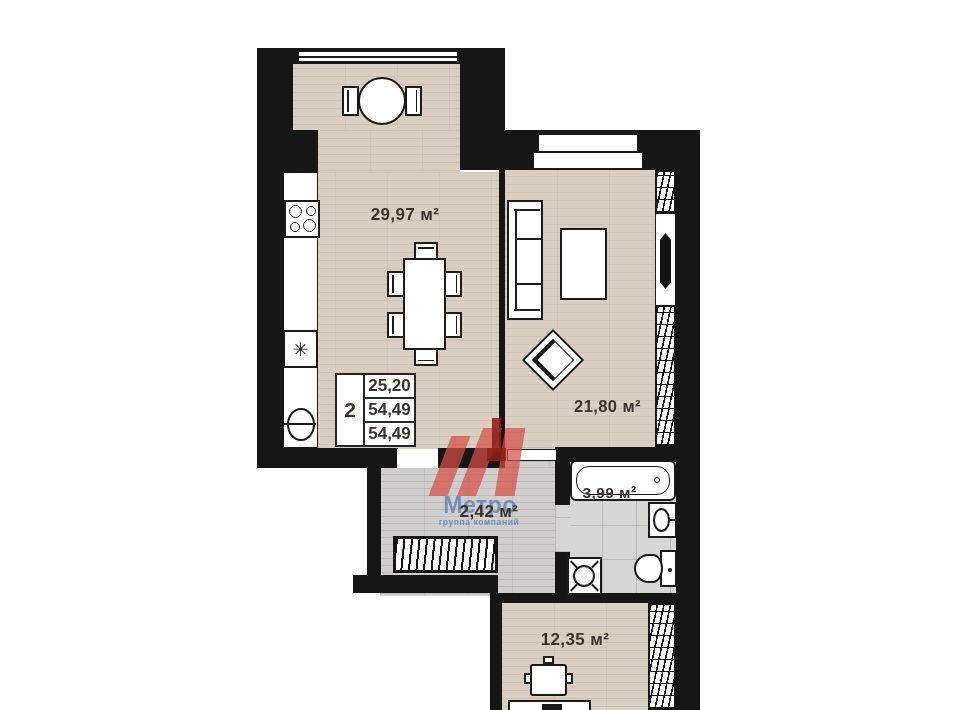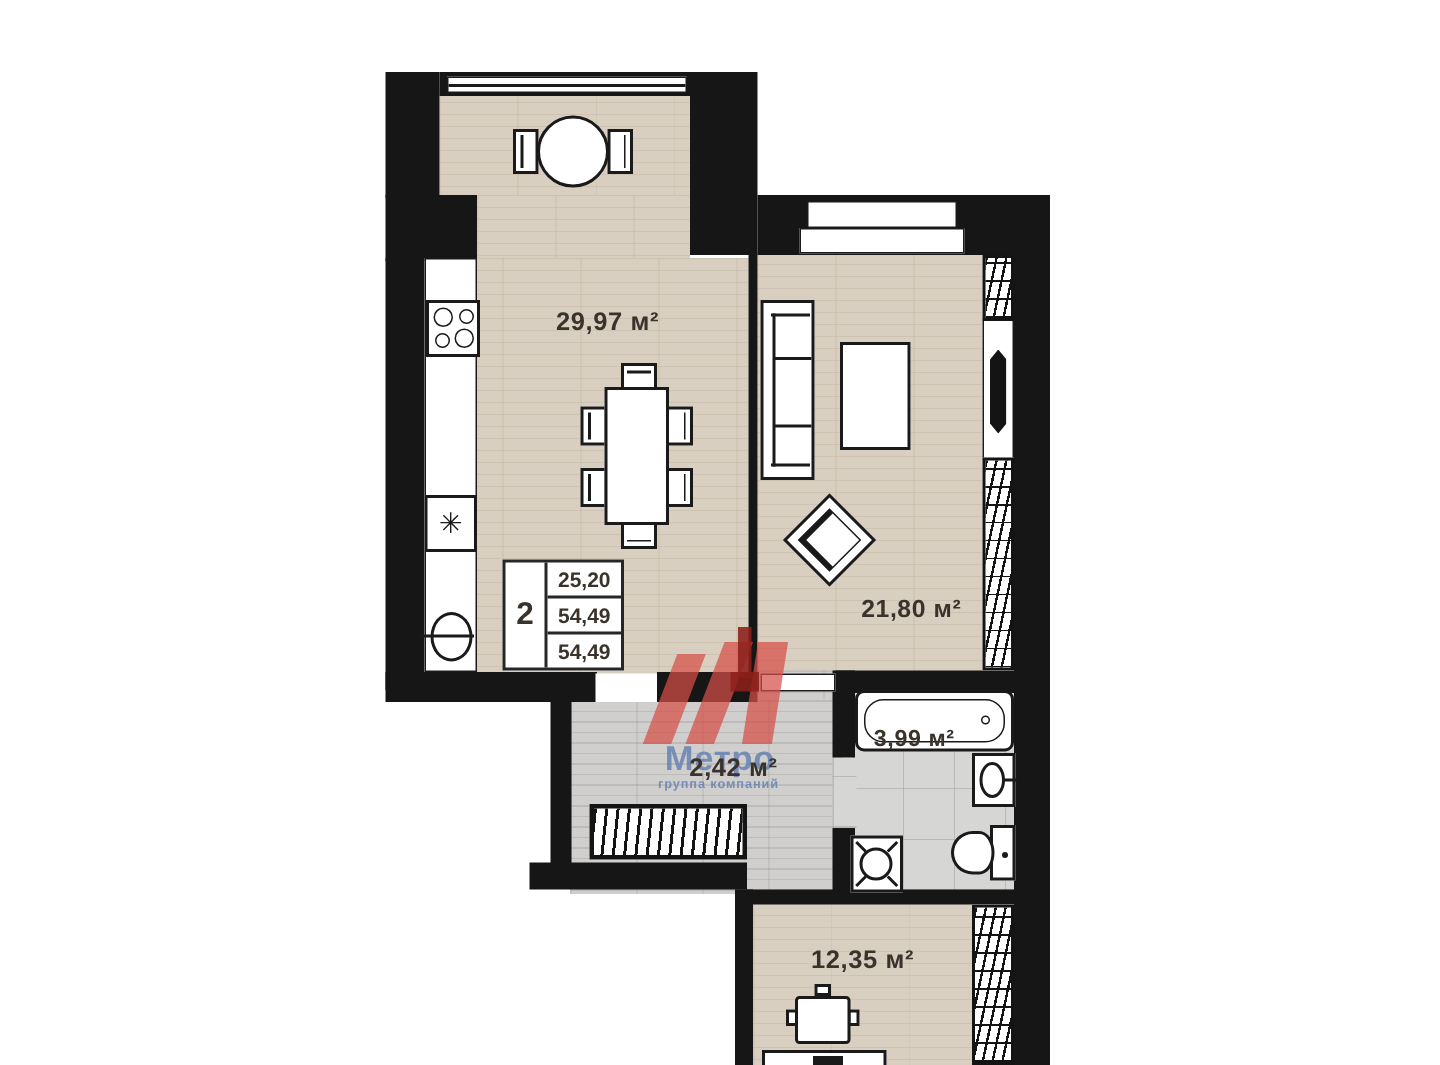--- a/index.html
+++ b/index.html
@@ -23,21 +23,21 @@
                      repeating-linear-gradient(0deg, #141414 0 1.2px, transparent 1.2px 12px);}
   .hatch-ward{position:absolute;background-color:#fff;border:3px solid #141414;box-sizing:border-box;
     background-image:repeating-linear-gradient(96deg, #141414 0 2px, transparent 2px 7.5px);}
   .area{position:absolute;color:#3a332c;font-weight:600;letter-spacing:.4px;text-align:center;
         white-space:nowrap;z-index:40;}
   .infobox{position:absolute;left:335px;top:373px;width:81px;height:74px;display:flex;background:#fff;
         border:2px solid #262626;box-sizing:border-box;color:#3a332c;z-index:20;}
   .infobox .cell-rooms{width:26px;border-right:2px solid #262626;display:flex;align-items:center;
         justify-content:center;font-size:21px;font-weight:600;}
   .infobox .col{flex:1;display:flex;flex-direction:column;}
-  .infobox .col .v{flex:1;display:flex;align-items:center;justify-content:center;font-size:14px;
+  .infobox .col .v{flex:1;display:flex;align-items:center;justify-content:center;font-size:17px;
         font-weight:600;border-bottom:2px solid #262626;}
   .infobox .col .v:last-child{border-bottom:none;}
   .wm{position:absolute;left:420px;top:416px;width:118px;height:116px;pointer-events:none;z-index:30;}
   .wm .bar{position:absolute;background:rgba(214,78,70,.72);}
   .wm .bar-dark{position:absolute;background:rgba(140,32,26,.88);}
   .wm .brand{position:absolute;left:10px;top:76px;width:100px;text-align:center;font-size:23px;
         font-weight:700;color:rgba(96,126,176,.8);letter-spacing:.5px;}
   .wm .tag{position:absolute;left:5px;top:101px;width:108px;text-align:center;font-size:8.5px;
         font-weight:600;color:rgba(96,126,176,.8);letter-spacing:.6px;}
   .lens{position:absolute;background:#141414;clip-path:polygon(50% 0%,100% 12%,100% 88%,50% 100%,0% 88%,0% 12%);}

